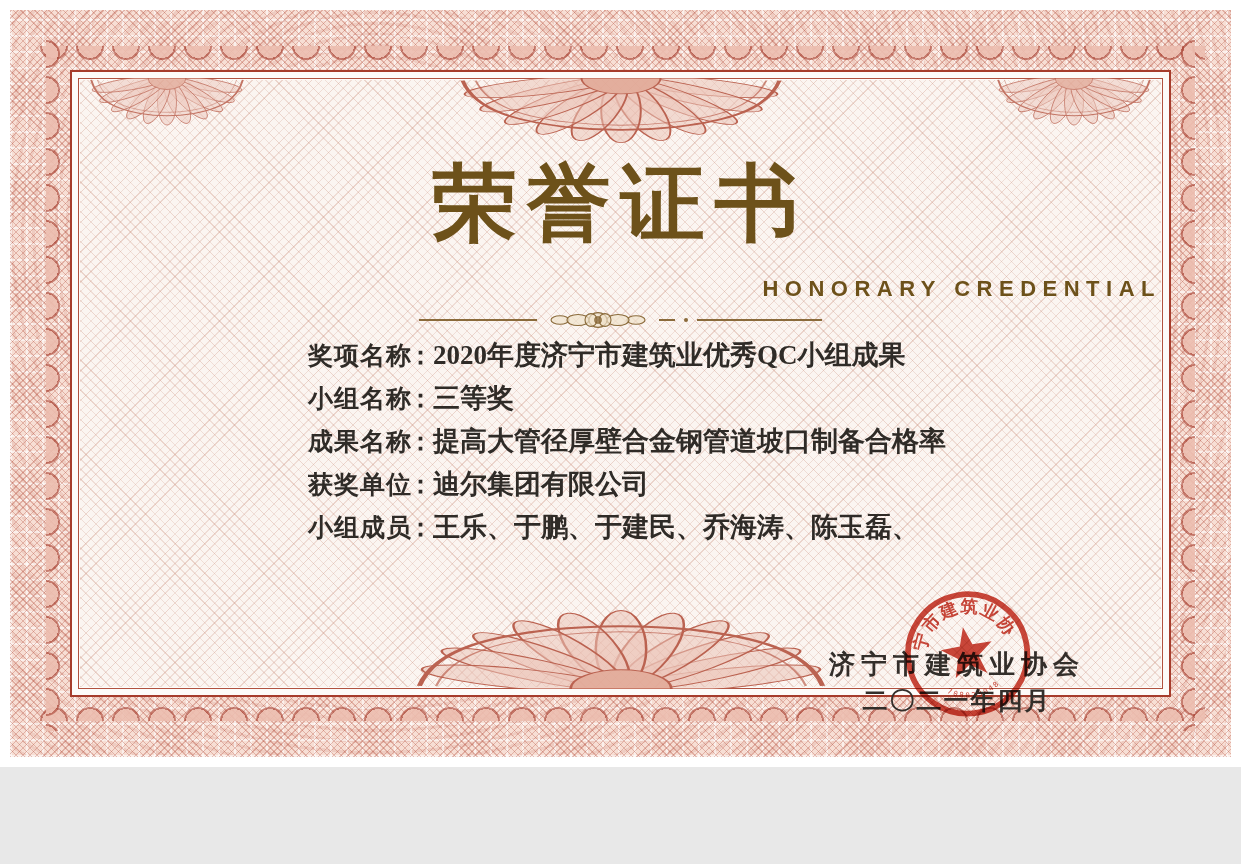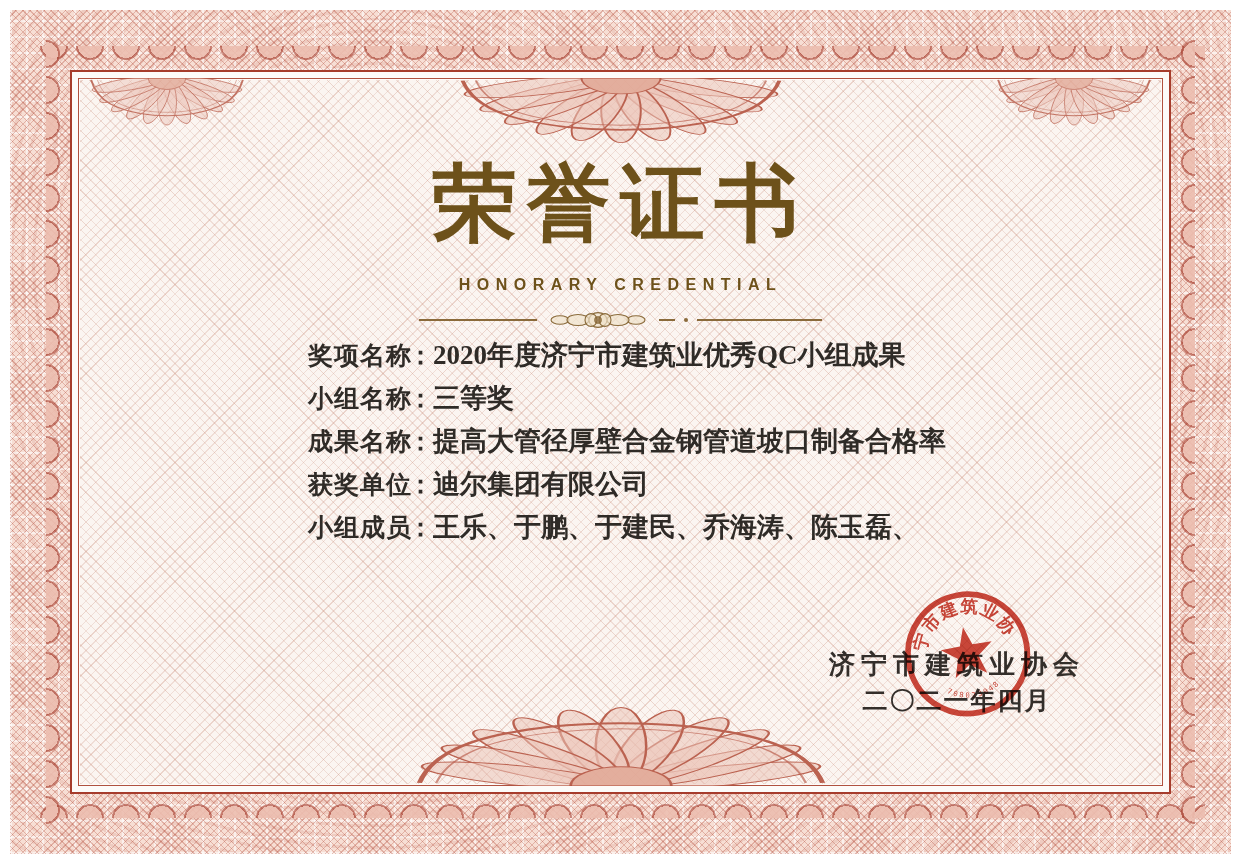--- a/index.html
+++ b/index.html
@@ -1,17 +1,17 @@
 <!DOCTYPE html>
 <html><head>
 <meta charset="utf-8">
 <style>
   html,body{margin:0;padding:0;background:#e8e8e8;}
   .page{
-    position:relative;width:1241px;height:864px;background:#ffffff;overflow:hidden;
+    position:relative;width:1241px;height:767px;background:#ffffff;overflow:hidden;
     font-family:"Liberation Serif","DejaVu Serif",serif;
   }
   
   .band{
     position:absolute;inset:10px;background-color:#f7ded4;
     background-image:
       repeating-linear-gradient(45deg, rgba(175,68,50,.30) 0 1px, transparent 1px 5px),
       repeating-linear-gradient(-45deg, rgba(175,68,50,.30) 0 1px, transparent 1px 5px),
       repeating-linear-gradient(0deg, rgba(255,255,255,.55) 0 2px, transparent 2px 16px),
       repeating-linear-gradient(90deg, rgba(255,255,255,.55) 0 2px, transparent 2px 16px),
@@ -47,23 +47,23 @@
   .med-top{top:-2px;left:376px;width:330px;height:66px;}
   .med-bottom{bottom:-2px;left:331px;width:420px;height:80px;transform:scaleY(-1);}
   .swag-tl{top:-2px;left:8px;width:158px;height:48px;opacity:.8;}
   .swag-tr{top:-2px;right:8px;width:158px;height:48px;opacity:.8;transform:scaleX(-1);}
   
   .title{
     position:absolute;top:82px;left:0;right:0;text-align:center;
     font-size:84px;line-height:1;font-weight:900;color:#6d511a;letter-spacing:10px;
   }
   .subtitle{
-    position:absolute;top:196px;left:0;right:0;text-align:center;
+    position:absolute;top:196px;left:0;right:0;text-align:right;
     font-family:"Liberation Sans","DejaVu Sans",sans-serif;
-    font-size:16px;font-weight:bold;color:#6d511a;letter-spacing:6.5px;
+    font-size:22px;font-weight:bold;color:#6d511a;letter-spacing:6.5px;
   }
   .divider{position:absolute;top:232px;left:0;right:0;display:flex;justify-content:center;align-items:center;gap:9px;}
   .dline{border-top:2px solid #8a6a3a;height:0;}
   .dl1{width:118px}.dl2{width:125px}.ddash{width:16px;border-top:2px solid #8a6a3a}
   .ddot{width:4px;height:4px;border-radius:50%;background:#8a6a3a;}
   .fields{position:absolute;left:184px;top:254px;color:#2f2b27;font-weight:700;}
   .row{line-height:42px;white-space:nowrap;font-size:27px;}
   .lbl{display:inline-block;width:100px;font-size:25px;letter-spacing:1px;margin-left:44px;}
   .colon{display:inline-block;width:25px;font-size:25px;}
   .cont{margin-left:125px;}

